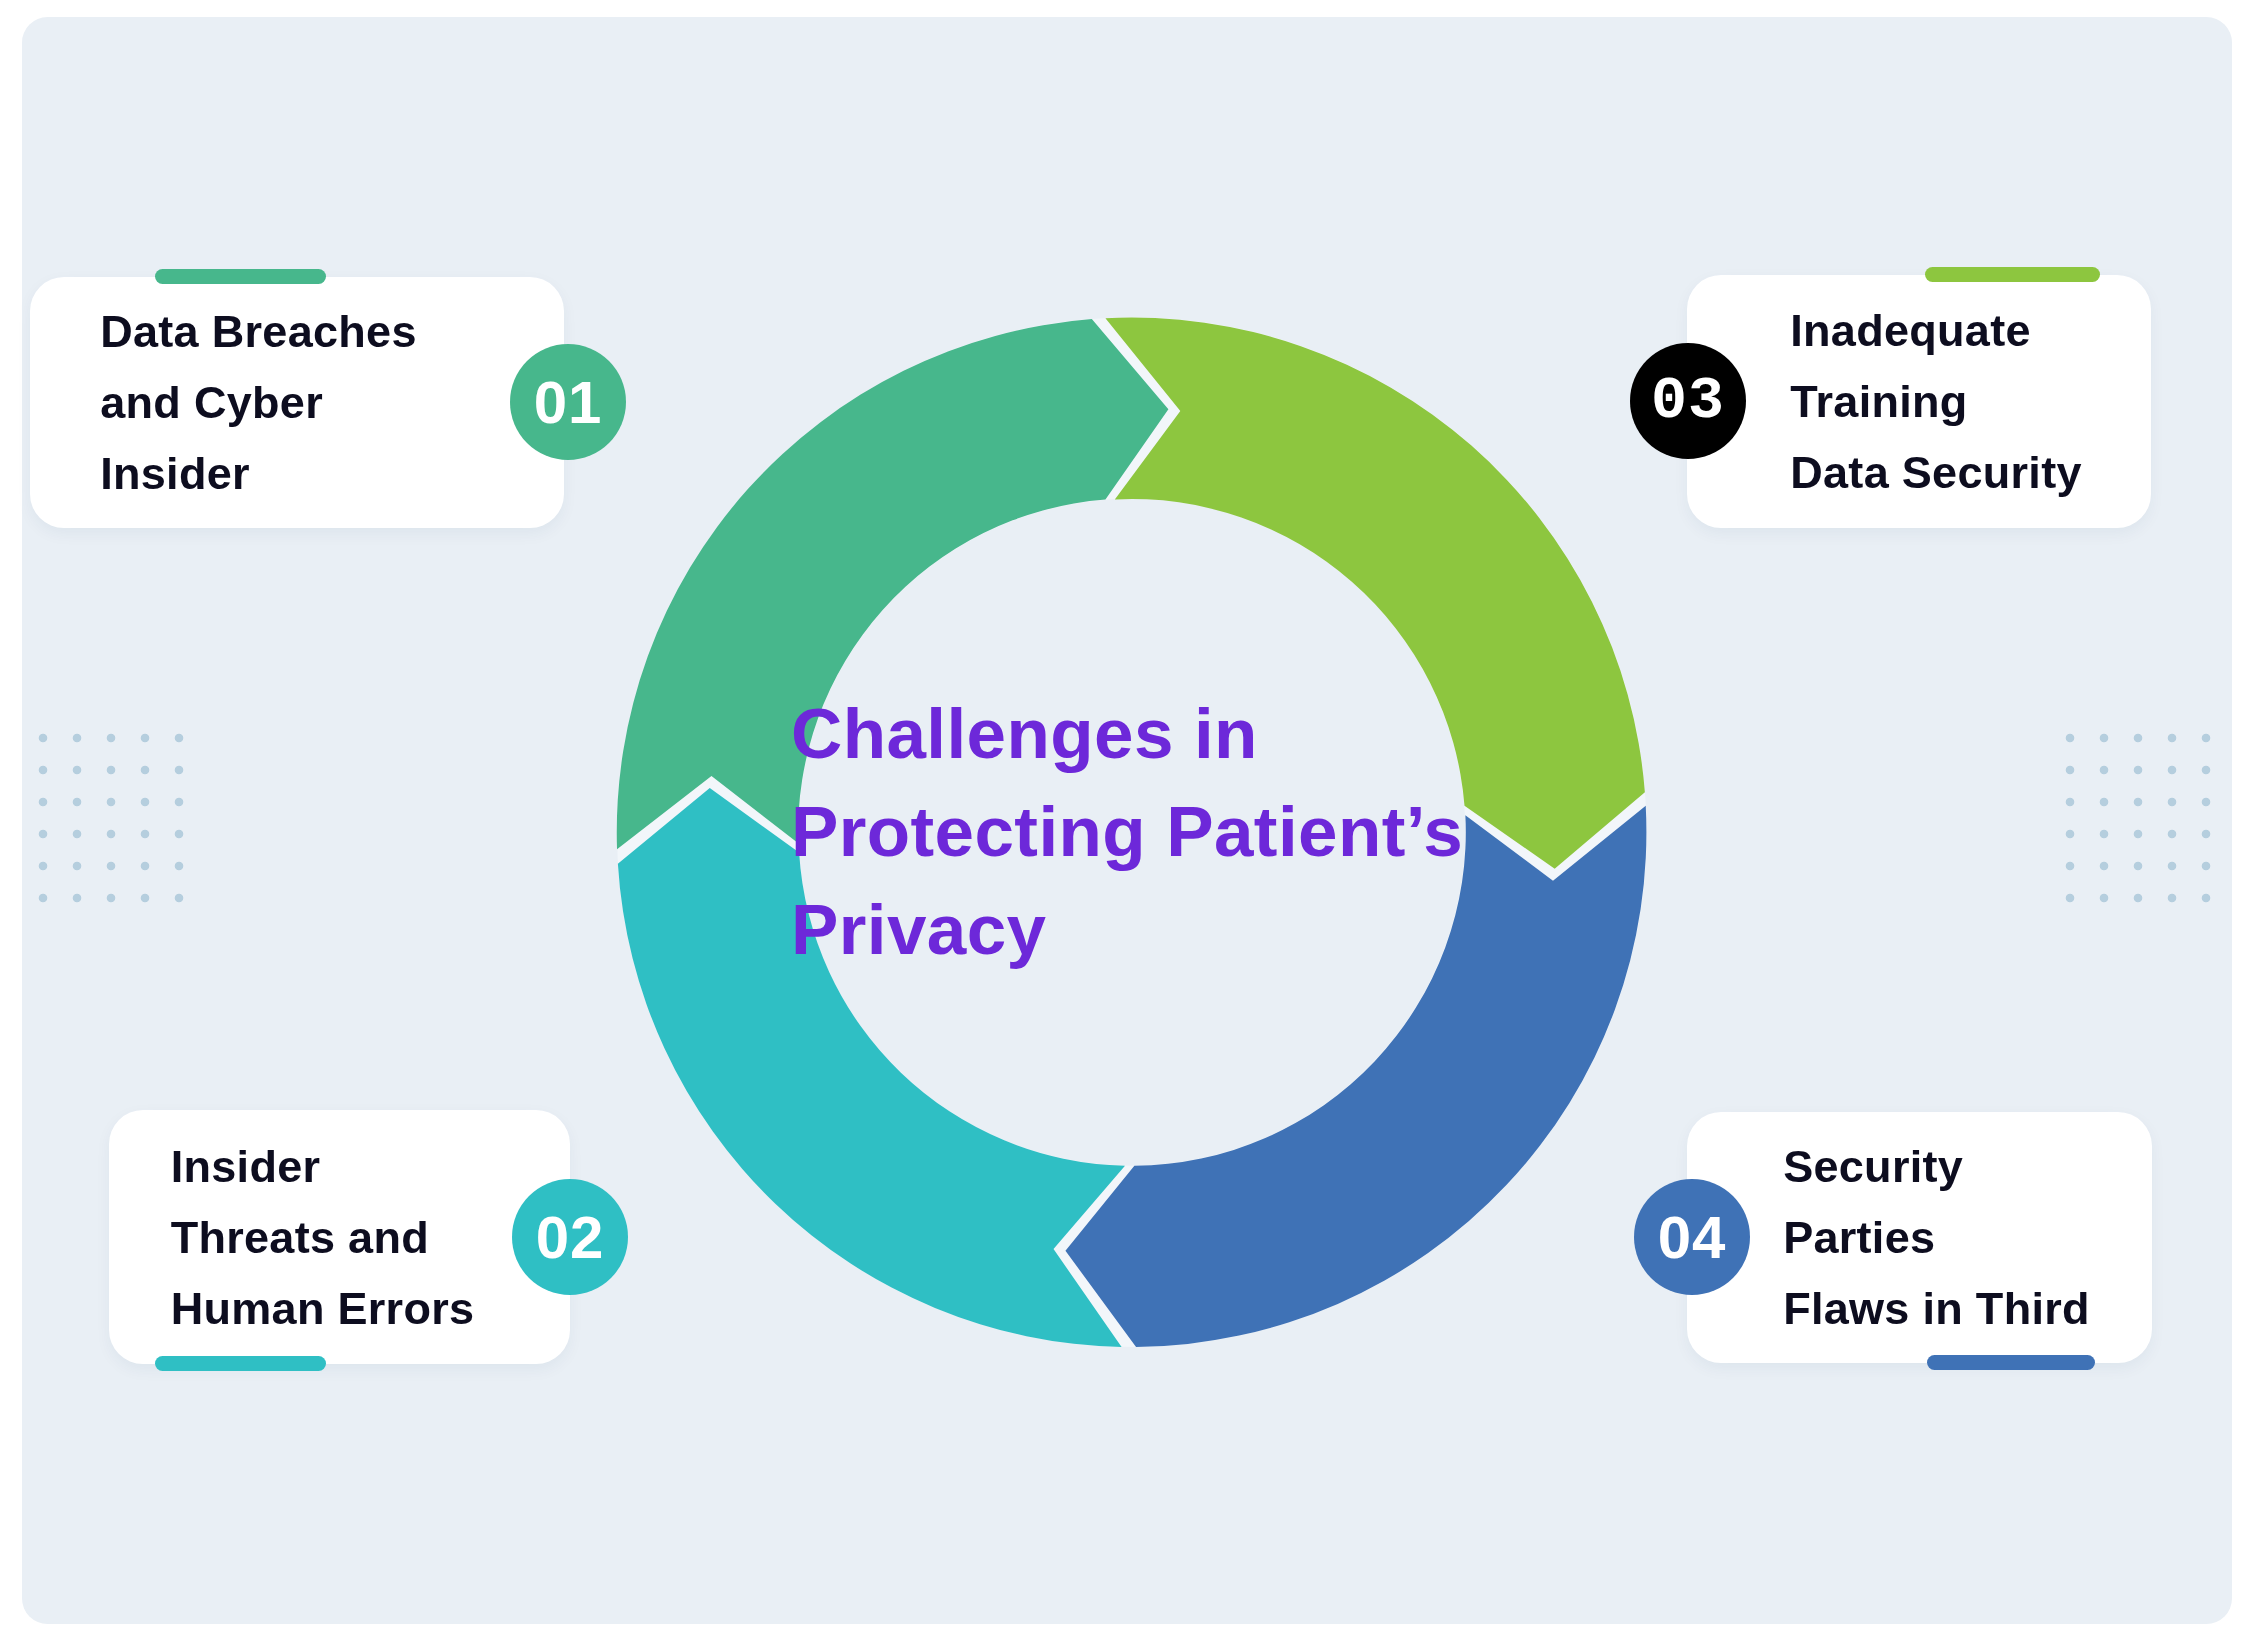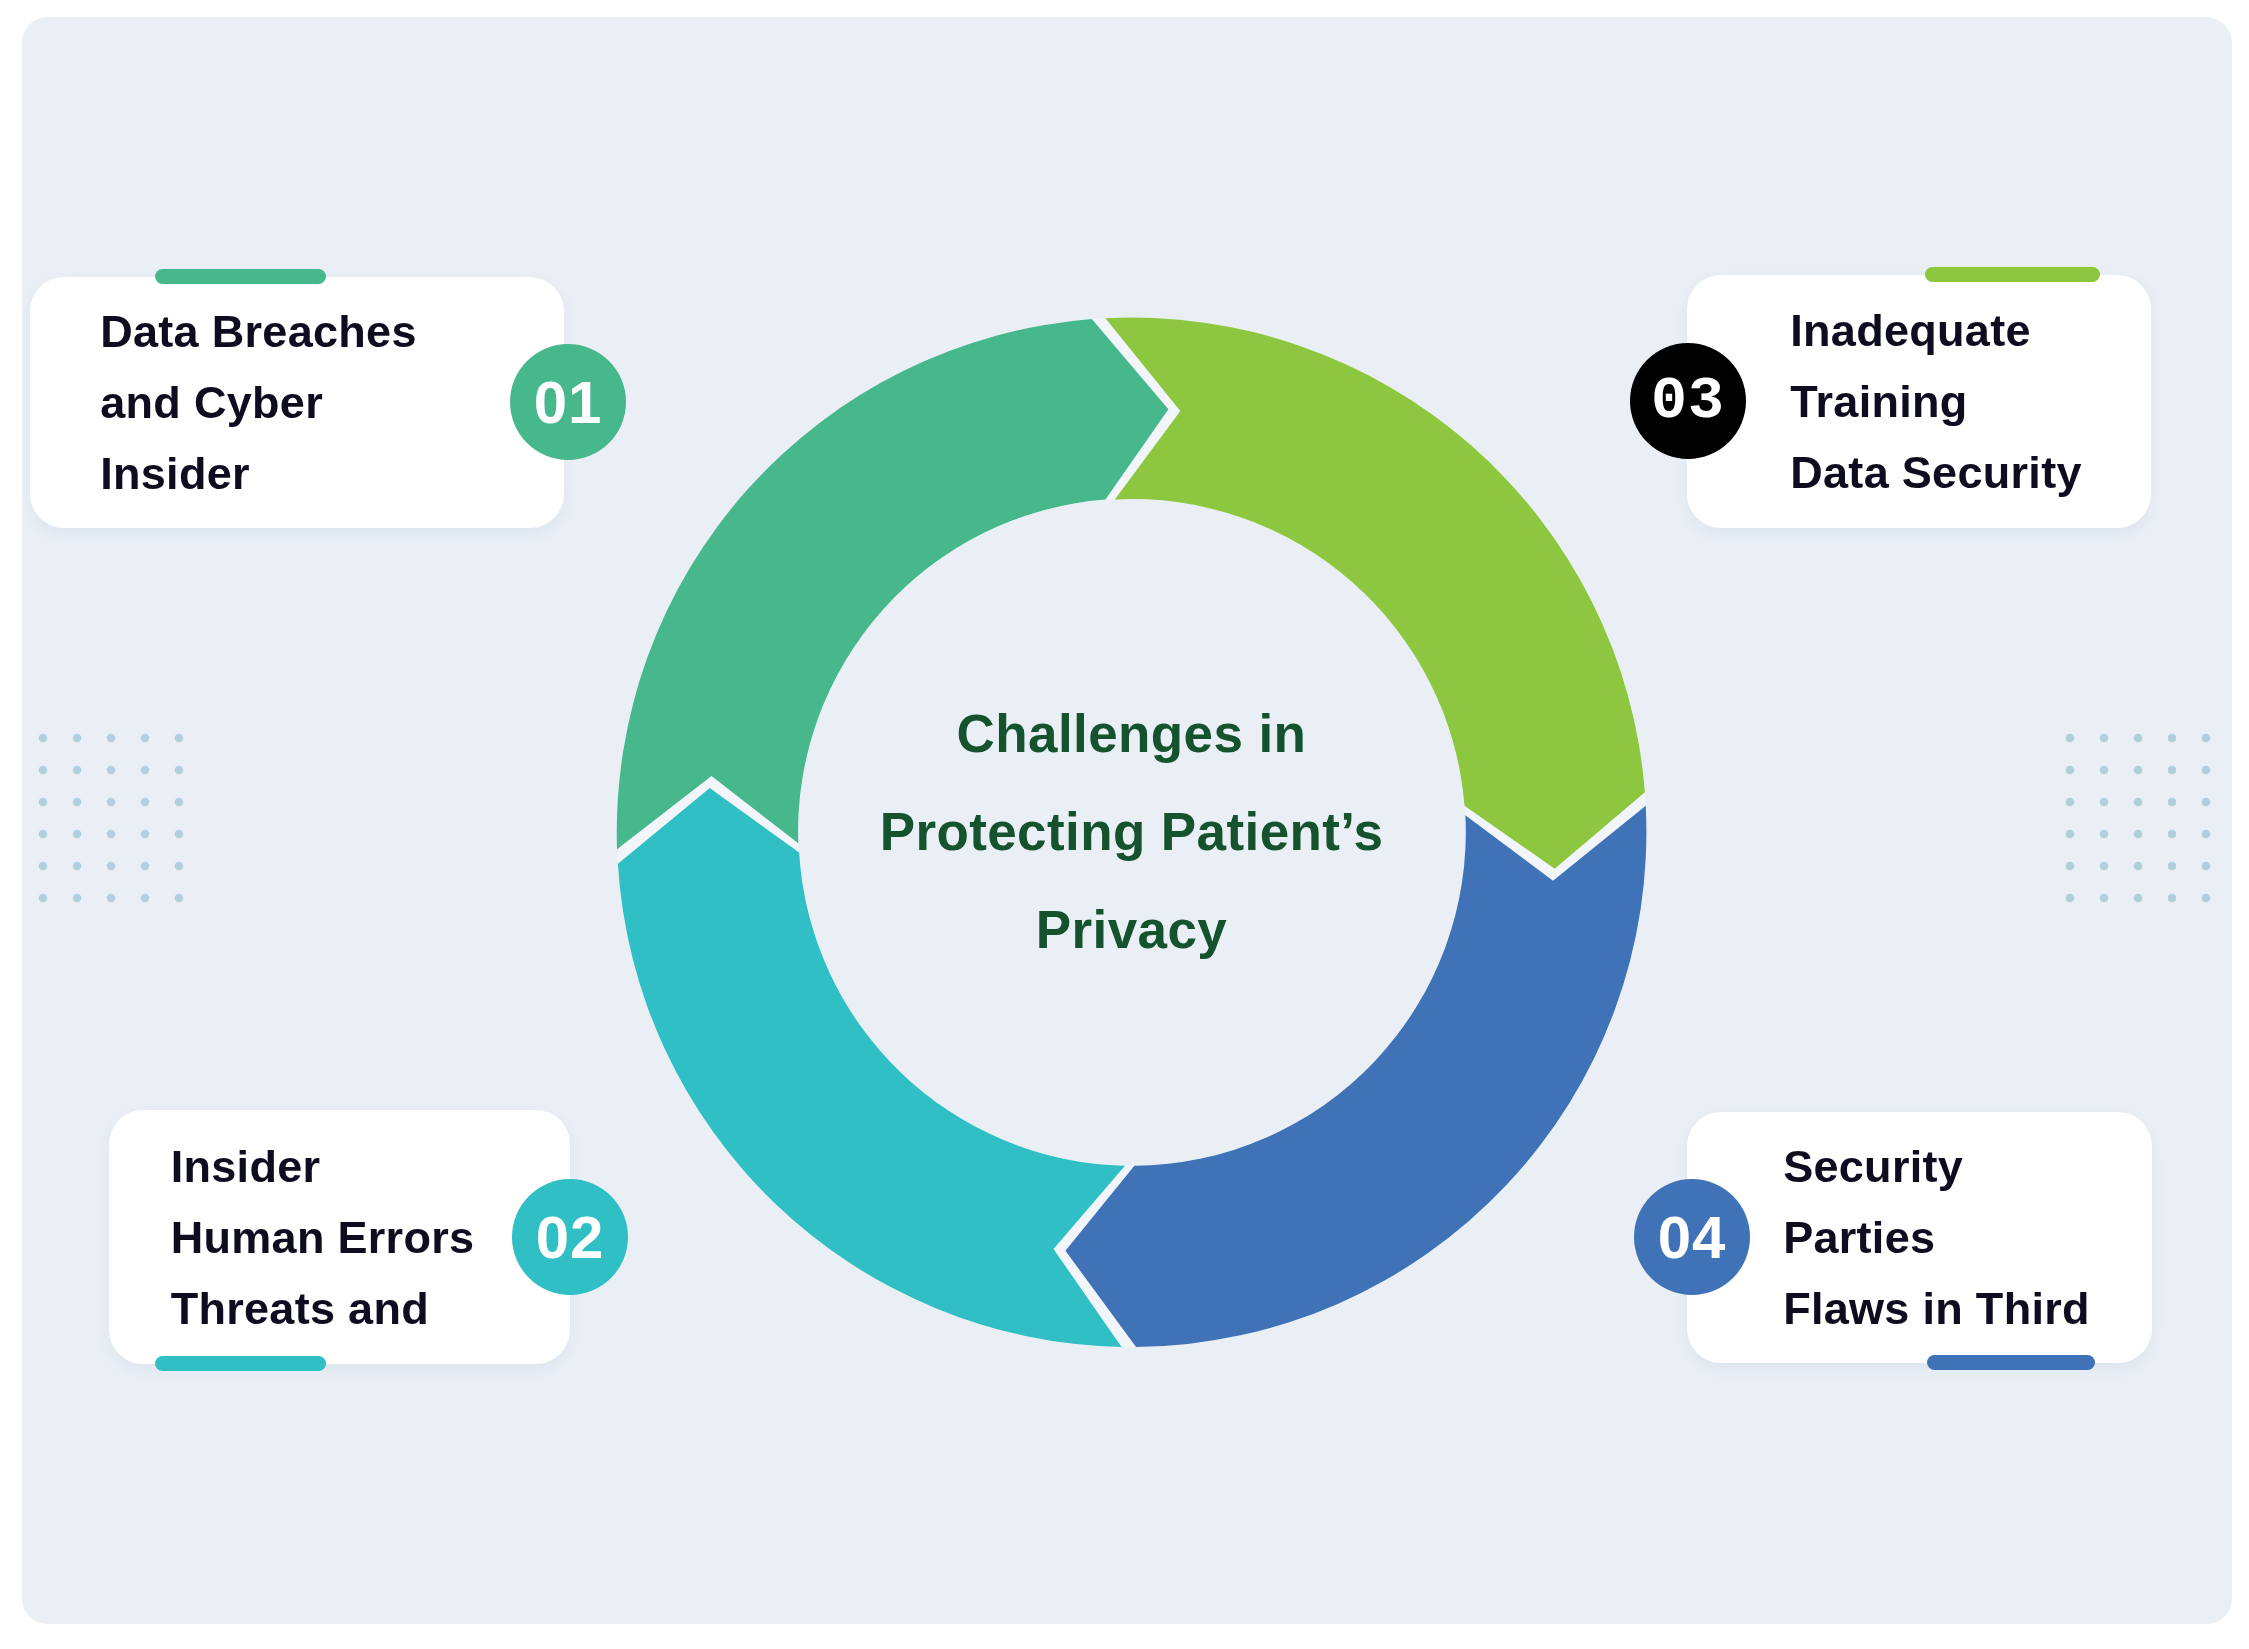--- a/index.html
+++ b/index.html
@@ -11,23 +11,23 @@
   }
   .page { position: relative; width: 2250px; height: 1649px; background: #ffffff; }
   .surface {
     position: absolute; left: 22px; top: 17px;
     width: 2210px; height: 1607px;
     background: #e9eff5; border-radius: 25.5px;
   }
   .ring-svg { position: absolute; left: 0; top: 0; width: 2250px; height: 1649px; }
   .center-title {
     position: absolute; left: 791px; top: 685px; width: 681px;
-    text-align: center;
-    font-weight: 700; font-size: 53px; line-height: 98px;
-    color: #14532d; letter-spacing: 0.4px;
+    text-align: left;
+    font-weight: 700; font-size: 71px; line-height: 98px;
+    color: #6d28d9; letter-spacing: 0.4px;
   }
   .card {
     position: absolute; background: #ffffff; border-radius: 34px;
     box-shadow: 0 5.1px 15.3px rgba(20, 50, 90, 0.05);
     display: flex; align-items: center; justify-content: center;
   }
   .card-text {
     text-align: left; font-weight: 700; font-size: 45px; line-height: 71px;
     color: #0d0d1f; letter-spacing: 0.3px;
   }
@@ -93,22 +93,22 @@
     </div>
   </div>
   <div class="accent-bar bar-01" style="background: rgb(71, 183, 140);"></div>
   <div class="badge badge-01" style="background: rgb(71, 183, 140);">
     <span>01</span>
   </div>
 
   <div class="card card-02">
     <div class="card-text">
       <div>Insider</div>
+      <div>Threats and</div>
       <div>Human Errors</div>
-      <div>Threats and</div>
     </div>
   </div>
   <div class="accent-bar bar-02" style="background: rgb(47, 191, 196);"></div>
   <div class="badge badge-02" style="background: rgb(47, 191, 196);">
     <span>02</span>
   </div>
 
   <div class="card card-03">
     <div class="card-text">
       <div>Inadequate</div>

